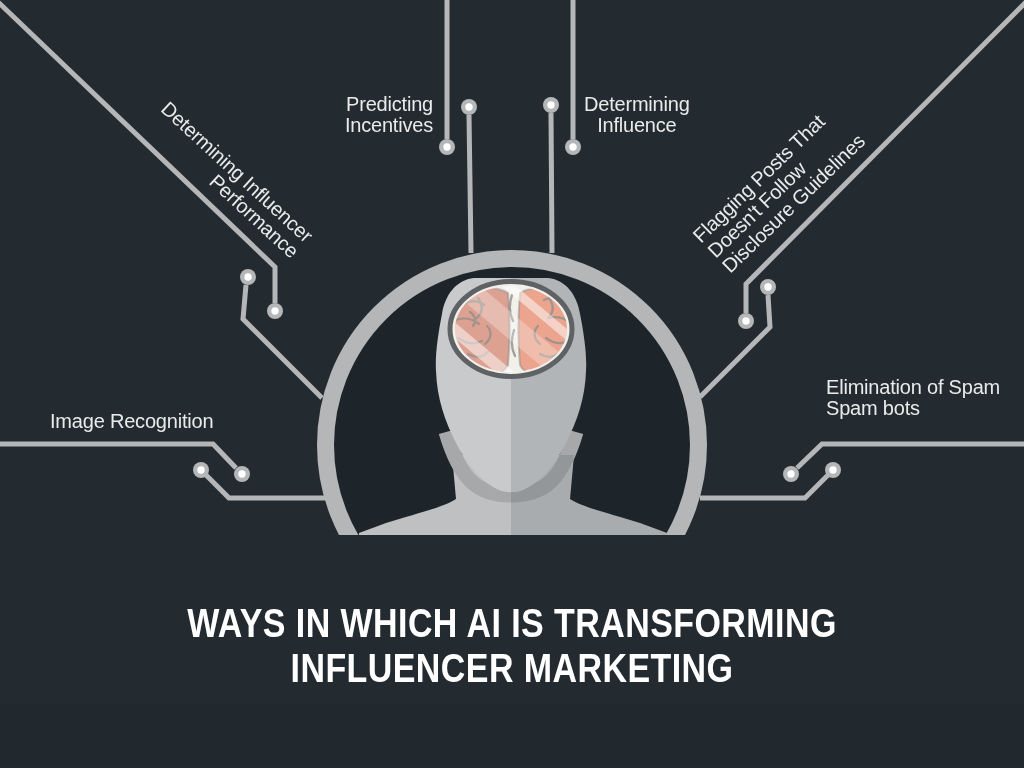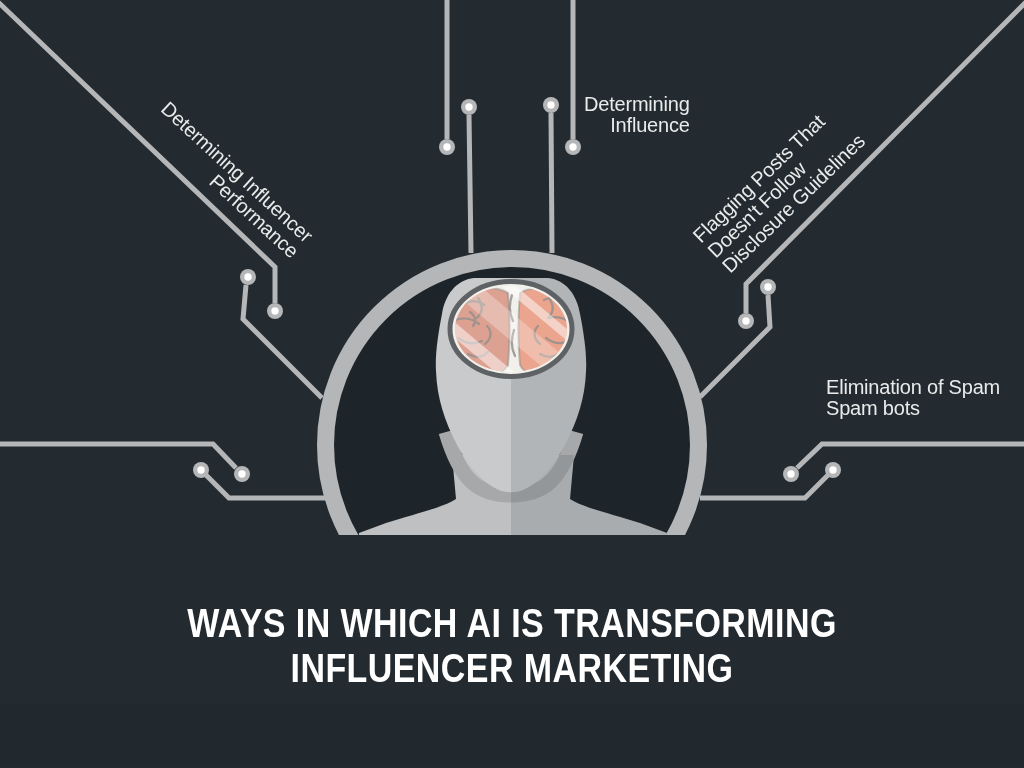--- a/index.html
+++ b/index.html
@@ -6,21 +6,21 @@
   body{width:1024px;height:768px;overflow:hidden;background:#232b31;
        font-family:"Liberation Sans",sans-serif;position:relative;}
   #stage{position:absolute;left:0;top:0;width:1024px;height:768px;}
   svg{position:absolute;left:0;top:0;display:block;}
   .label{position:absolute;font-size:20px;line-height:21px;letter-spacing:-0.2px;
          color:#e9ebeb;white-space:nowrap;}
   .label div{white-space:nowrap;}
   #lbl-performance{left:38px;top:220px;width:250px;text-align:right;
          transform:rotate(42.5deg);transform-origin:100% 100%;}
   #lbl-predicting{left:283px;top:94px;width:150px;text-align:right;}
-  #lbl-influence{left:584px;top:94px;text-align:right;}
+  #lbl-influence{left:584px;top:94px;text-align:center;}
   #lbl-flagging{left:733px;top:214px;width:260px;text-align:left;
          transform:rotate(-44deg);transform-origin:0 100%;}
   #lbl-image{left:50px;top:411px;}
   #lbl-elimination{left:826px;top:377px;}
   #main-title{position:absolute;left:0;right:0;top:601px;text-align:center;
          color:#ffffff;font-weight:bold;font-size:40px;line-height:45px;
          letter-spacing:0.5px;transform:scaleX(0.85);}
   .bottom-shade{position:absolute;left:0;top:704px;width:1024px;height:64px;
          background:rgba(0,0,0,0.04);}
 </style>
@@ -152,32 +152,39 @@
           <circle cx="833" cy="470" r="3.7" fill="#fff"></circle>
         </g>
   </g>
 </svg>
 
 <div class="label" id="lbl-performance">
   <div>Determining Influencer</div>
   <div>Performance</div>
 </div>
 
+<div class="label" id="lbl-predicting">
+  <div>Predicting</div>
+  <div>Incentives</div>
+</div>
 
 <div class="label" id="lbl-influence">
   <div>Determining</div>
   <div>Influence</div>
 </div>
 
 <div class="label" id="lbl-flagging">
   <div>Flagging Posts That</div>
   <div>Doesn't Follow</div>
   <div>Disclosure Guidelines</div>
 </div>
 
+<div class="label" id="lbl-image">
+  <div>Image Recognition</div>
+</div>
 
 <div class="label" id="lbl-elimination">
   <div>Elimination of Spam</div>
   <div>Spam bots</div>
 </div>
 
 <div id="main-title">
   <div>WAYS IN WHICH AI IS TRANSFORMING</div>
   <div>INFLUENCER MARKETING</div>
 </div>

